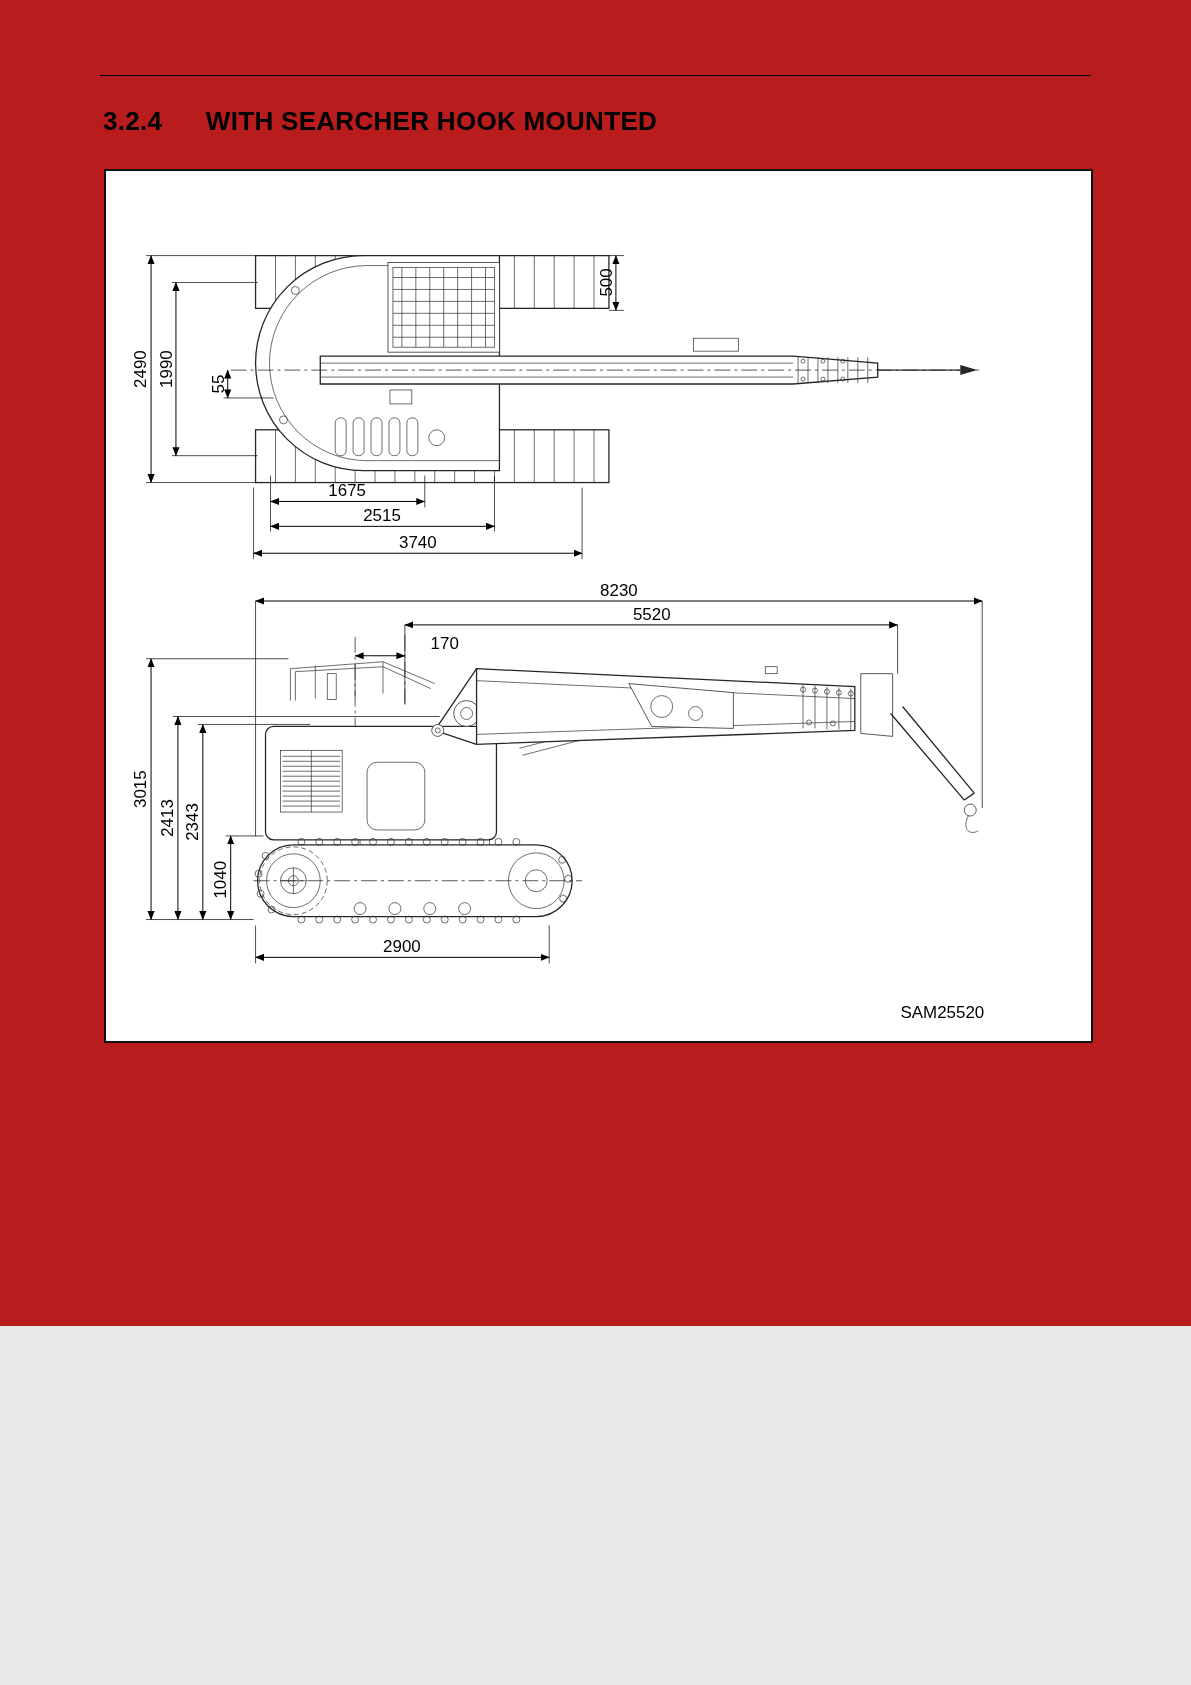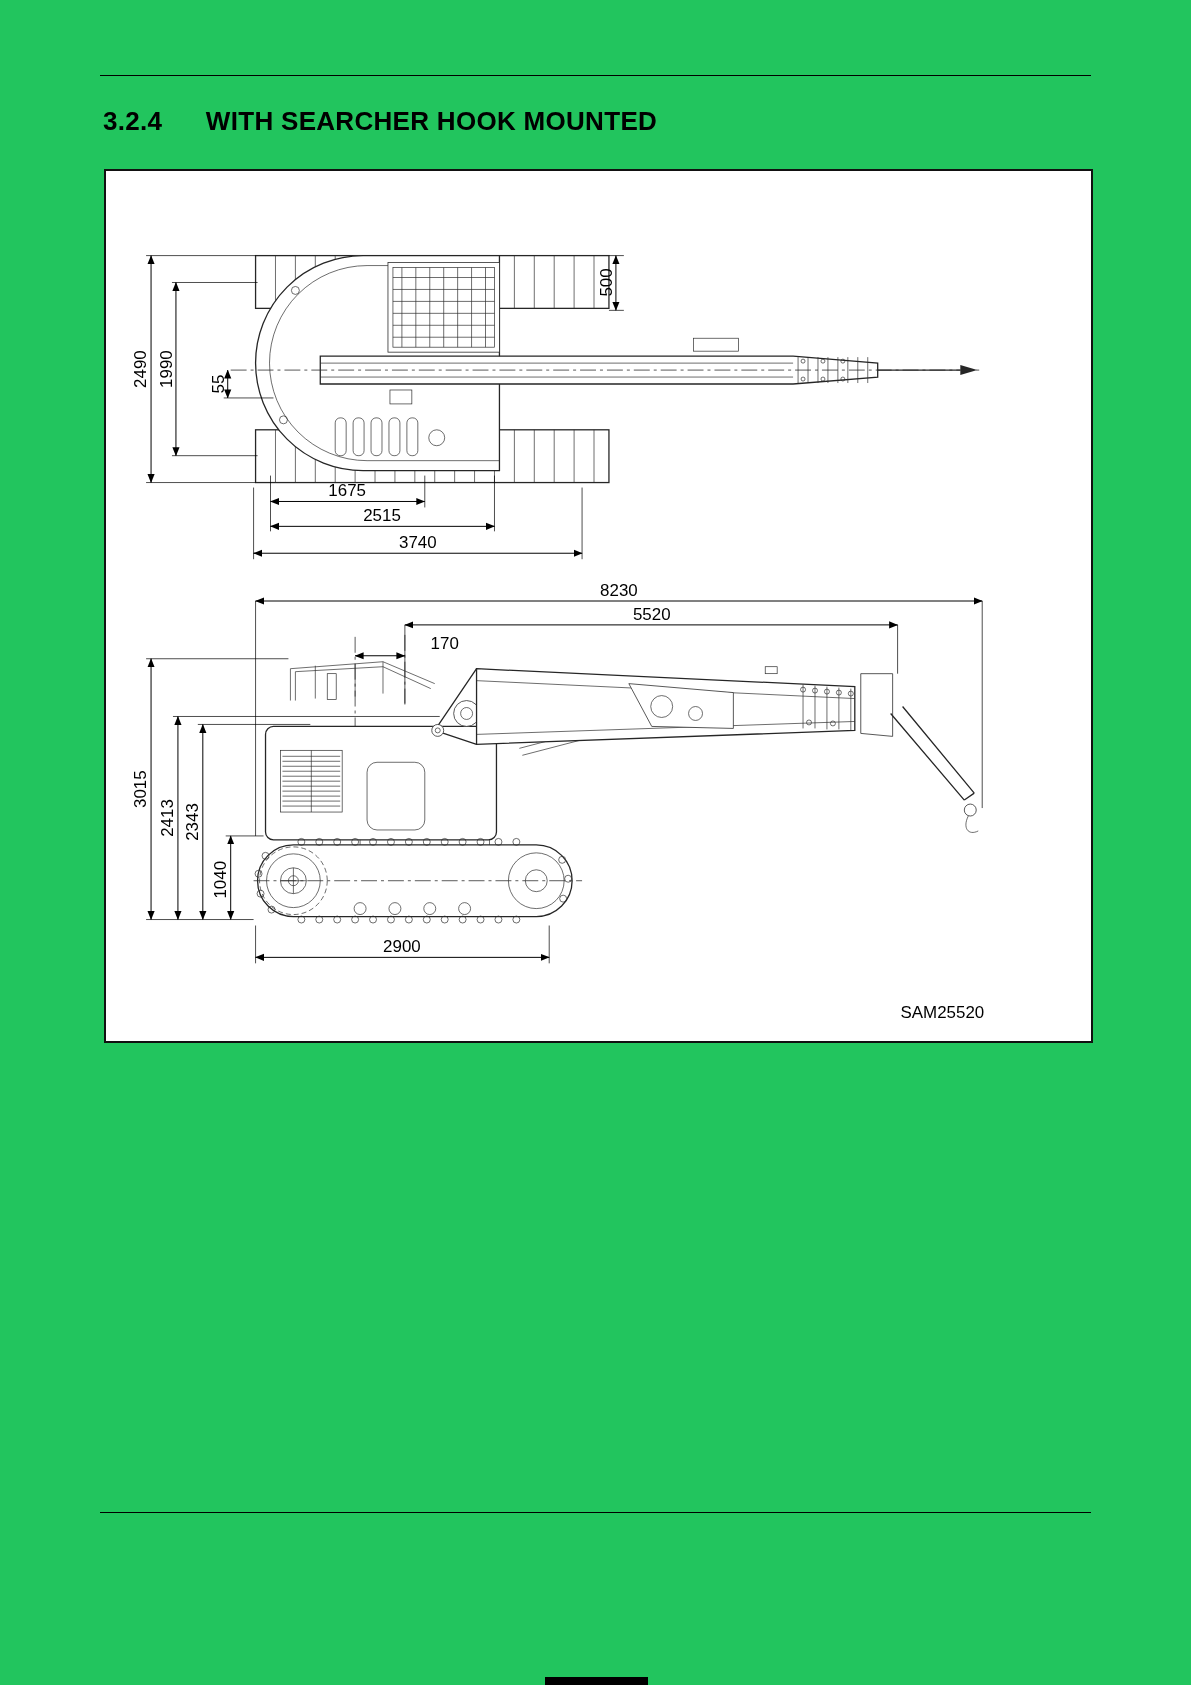--- a/index.html
+++ b/index.html
@@ -1,19 +1,19 @@
 <!DOCTYPE html>
 <html><head>
 <meta charset="utf-8">
 <style>
   html,body{margin:0;padding:0;background:#e8e8e8;}
   .page{
     position:relative;
-    width:1191px;height:1685px;
-    background:#22c55e;
+    width:1191px;height:1326px;
+    background:#b91c1c;
     font-family:"Liberation Sans", sans-serif;
     color:#000;
     overflow:hidden;
     margin:0 auto;
   }
   .rule{position:absolute;left:100px;width:991px;height:1px;background:#000;}
   .rule.top{top:75px;}
   .rule.bottom{top:1512px;}
   .heading{
     position:absolute;left:103px;top:106px;

